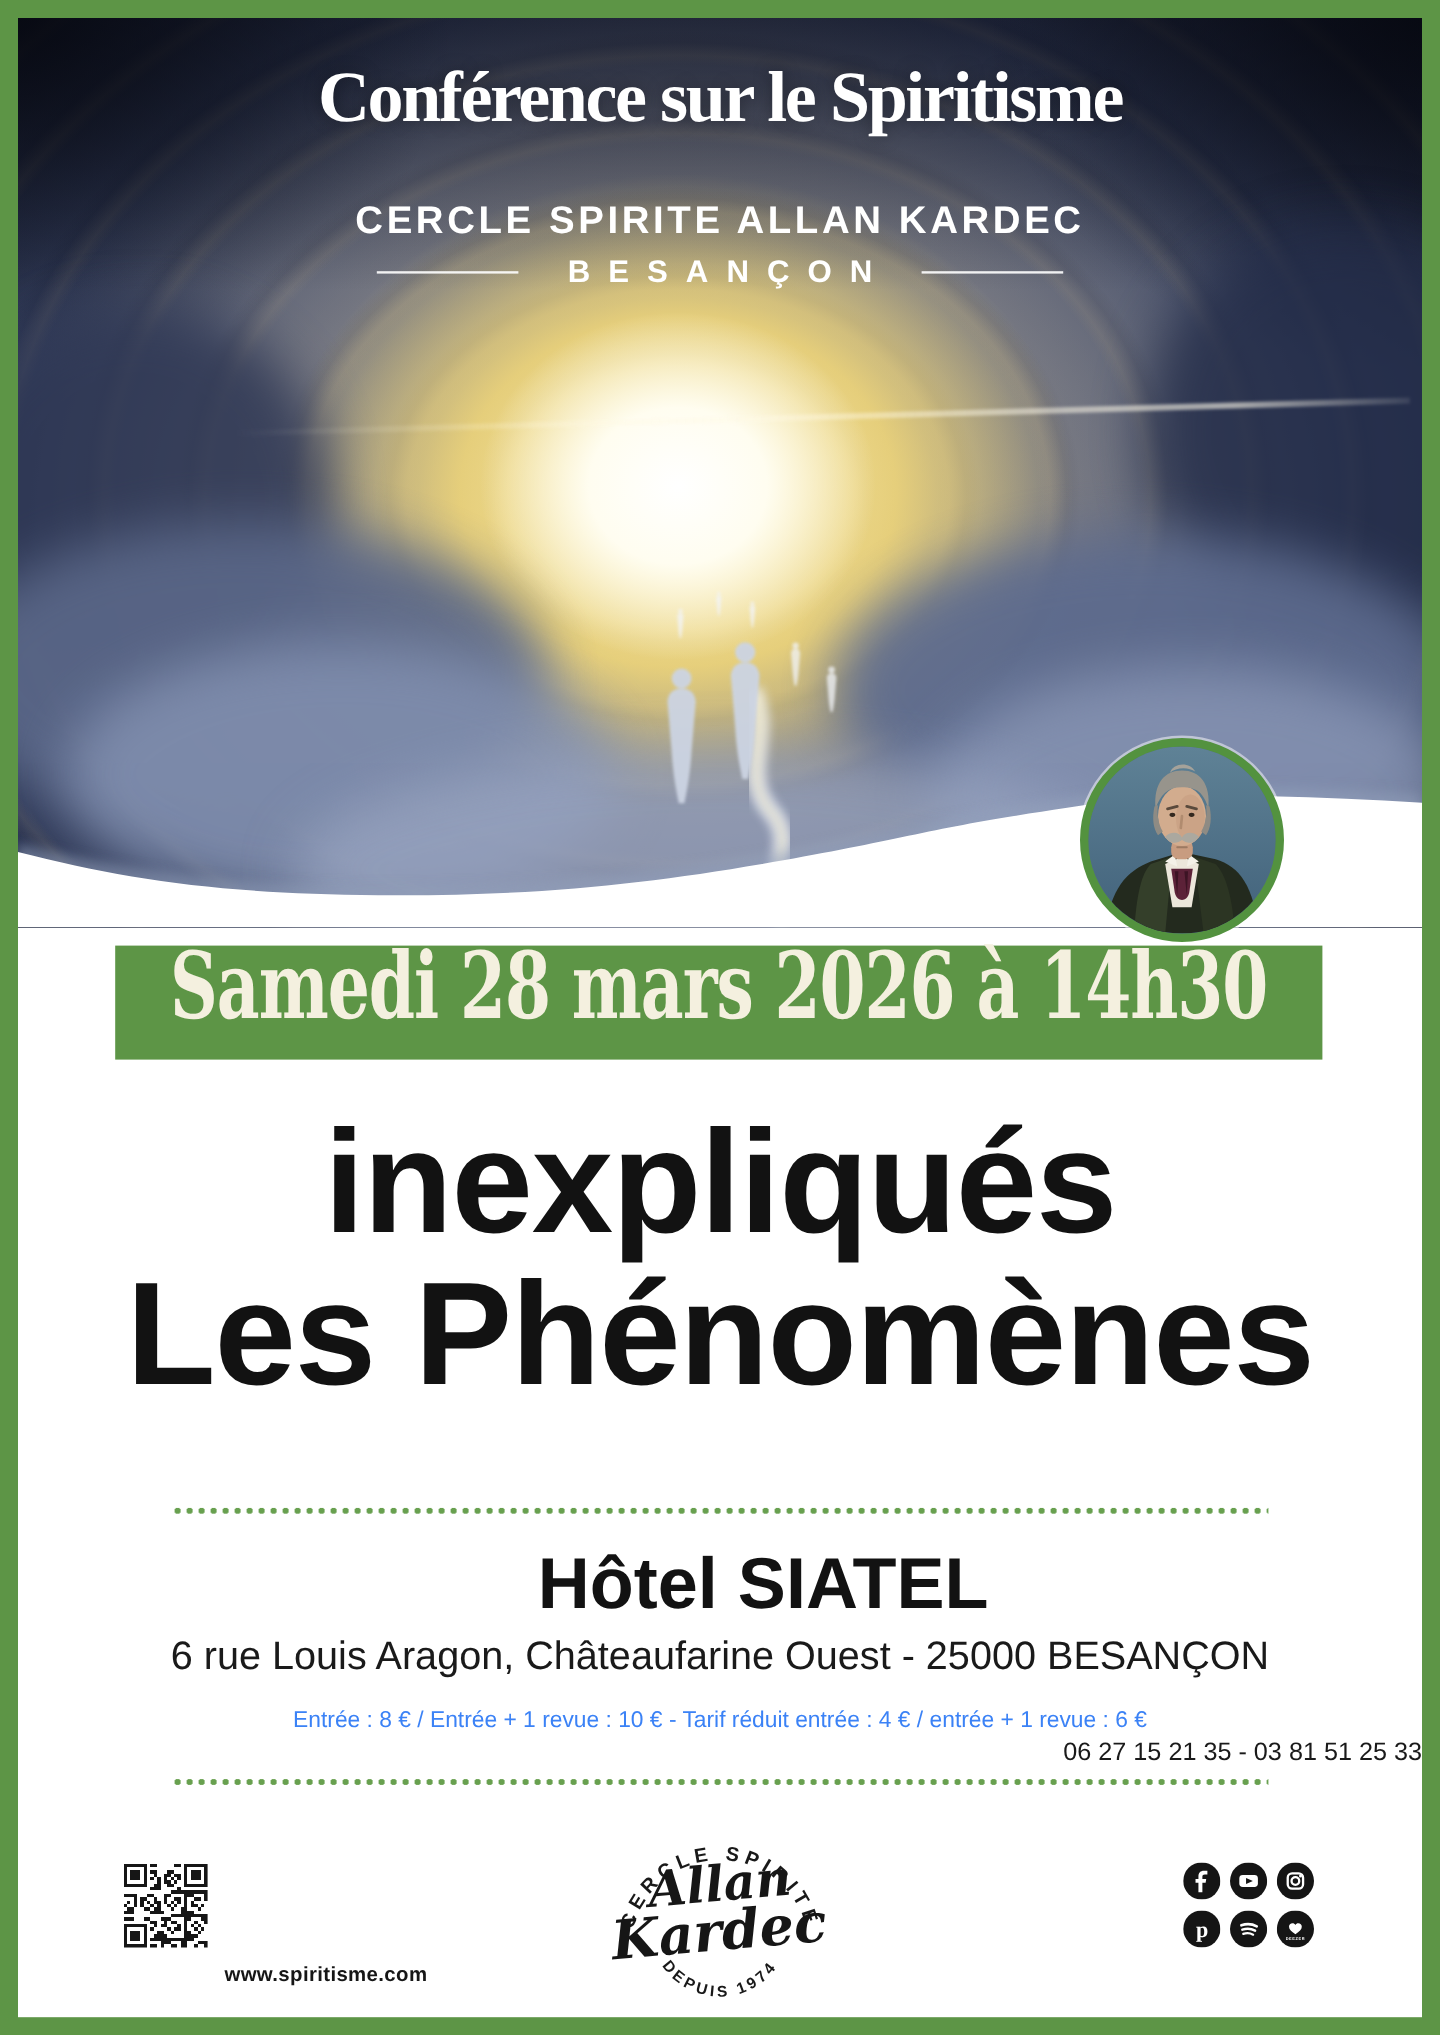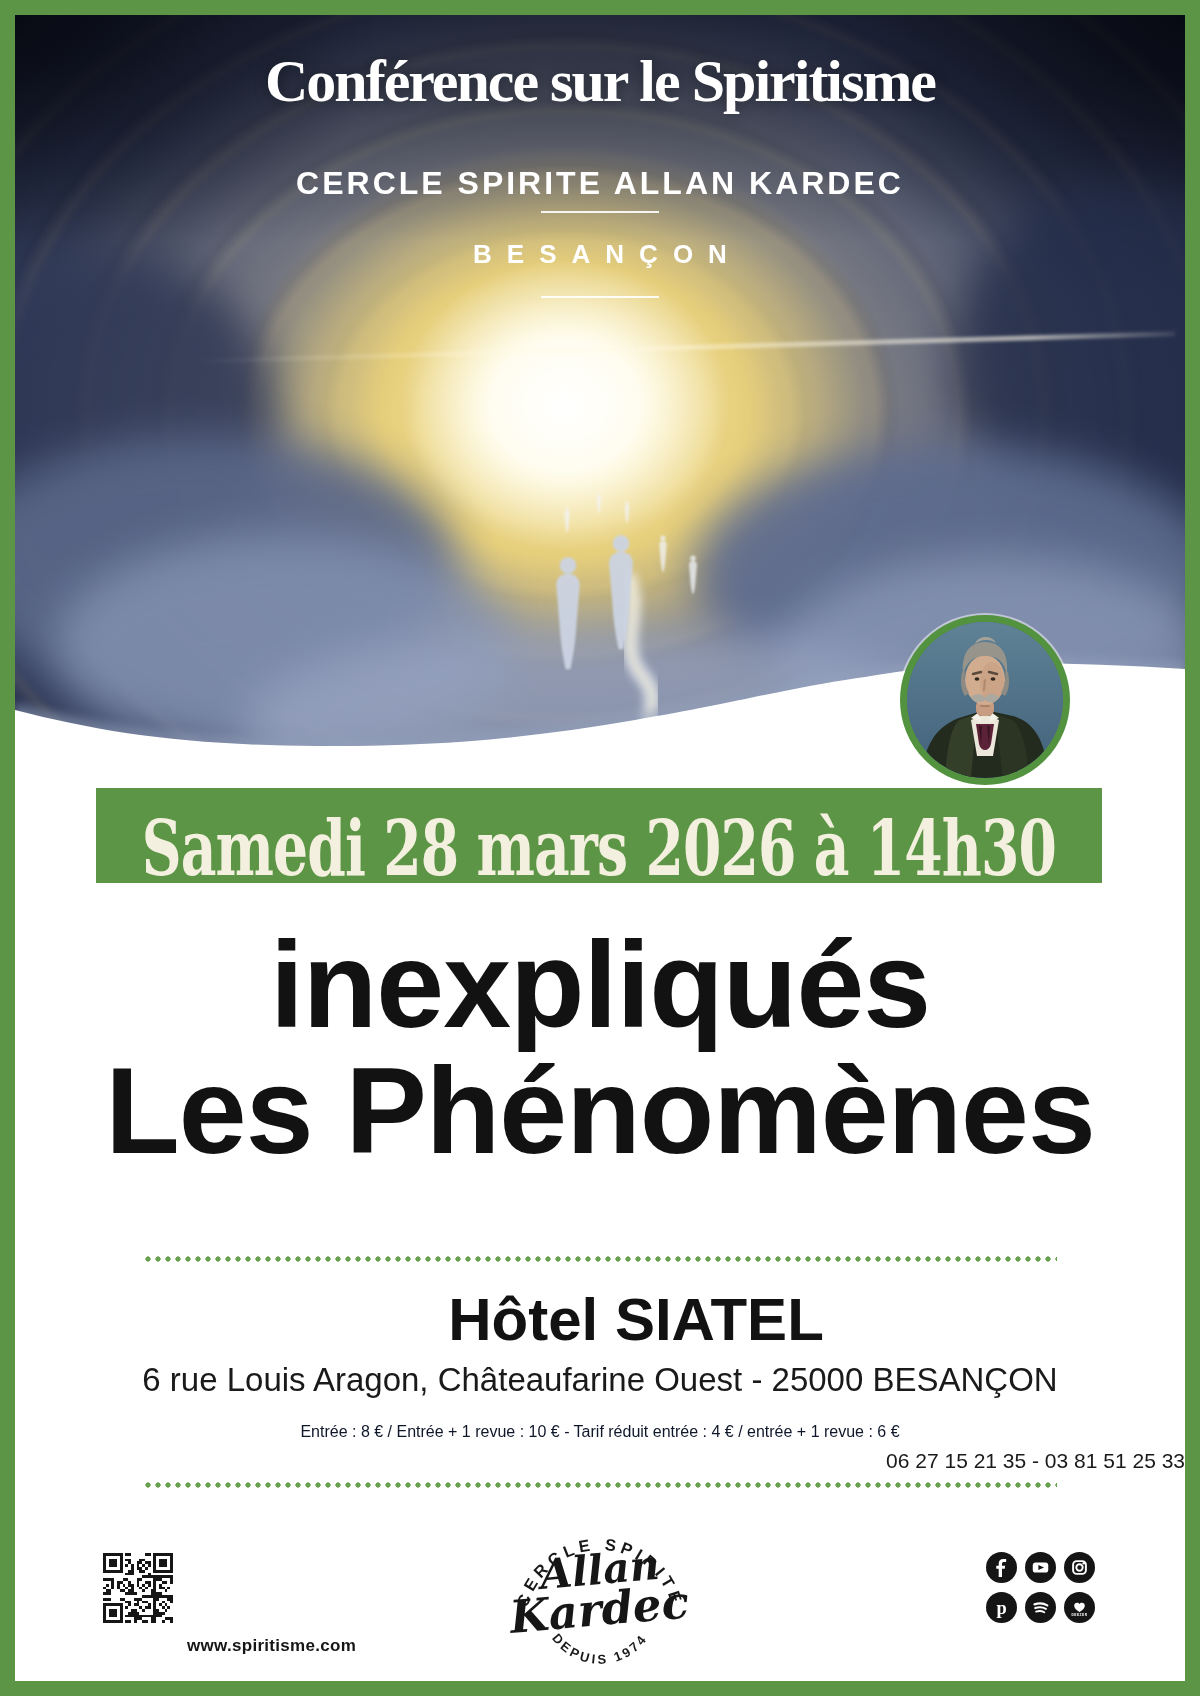--- a/index.html
+++ b/index.html
@@ -54,37 +54,37 @@
     text-shadow:0 0 14px rgba(0,0,0,0.35);
   }
   .hero-org{
     position:absolute;left:0;top:150px;width:100%;
     text-align:center;color:#ffffff;
     font-weight:700;font-size:32px;letter-spacing:3px;
   }
   .hero-city-row{
     position:absolute;left:0;top:196px;width:100%;
     display:flex;align-items:center;justify-content:center;gap:26px;
-    color:#ffffff;font-weight:700;font-size:26px;letter-spacing:15px;flex-direction:column;
+    color:#ffffff;font-weight:700;font-size:26px;letter-spacing:15px;
   }
   .hero-city-row .rule{width:118px;height:2px;background:rgba(255,255,255,0.9);}
   .hero-city-row .city{text-indent:15px;}
 
   
   .portrait{
     position:absolute;left:885px;top:600px;width:156px;height:156px;
     border:7px solid #53923f;border-radius:50%;overflow:hidden;z-index:3;
     background:#50707f;box-shadow:0 0 0 2px rgba(255,255,255,0.5);
   }
   .portrait svg{display:block;}
 
   
   .date-banner{
     position:absolute;left:81px;top:773px;width:1006px;height:95px;z-index:2;
-    background:#5d9546;display:flex;align-items:flex-end;justify-content:center;
+    background:#5d9546;display:flex;align-items:flex-start;justify-content:center;
   }
   .date-banner span{
     font-family:"DejaVu Serif", serif;font-weight:700;font-size:60px;
     color:#f4f0df;white-space:nowrap;transform:scale(0.92,1.28);letter-spacing:-1px;
   }
 
   
   .main-title{
     position:absolute;left:0;top:908px;width:1170px;
     text-align:center;color:#121212;
@@ -99,21 +99,21 @@
   }
   .dots-1{top:1240px;}
   .dots-2{top:1466px;}
 
   
   .venue-name{position:absolute;left:0;top:1270px;width:1170px;text-align:center;
     font-weight:700;font-size:60px;color:#121212;padding-left:36px;}
   .venue-address{position:absolute;left:0;top:1346px;width:1170px;text-align:center;
     font-weight:400;font-size:33px;color:#1a1a1a;}
   .pricing{position:absolute;left:0;top:1408px;width:1170px;text-align:center;
-    font-weight:400;font-size:16px;color:#0f172a;}
+    font-weight:400;font-size:19px;color:#3b82f6;}
   .phones{position:absolute;left:0;top:1434px;width:1170px;text-align:right;
     font-weight:400;font-size:21px;color:#1a1a1a;}
 
   
   .qr{position:absolute;left:88px;top:1538px;width:70px;height:70px;}
   .website{position:absolute;left:172px;top:1596px;
     font-weight:700;font-size:17px;letter-spacing:0.3px;color:#161616;margin-top:25px;}
   .logo{position:absolute;left:495px;top:1486px;width:180px;height:170px;}
   .social{
     position:absolute;left:971px;top:1537px;width:109px;

